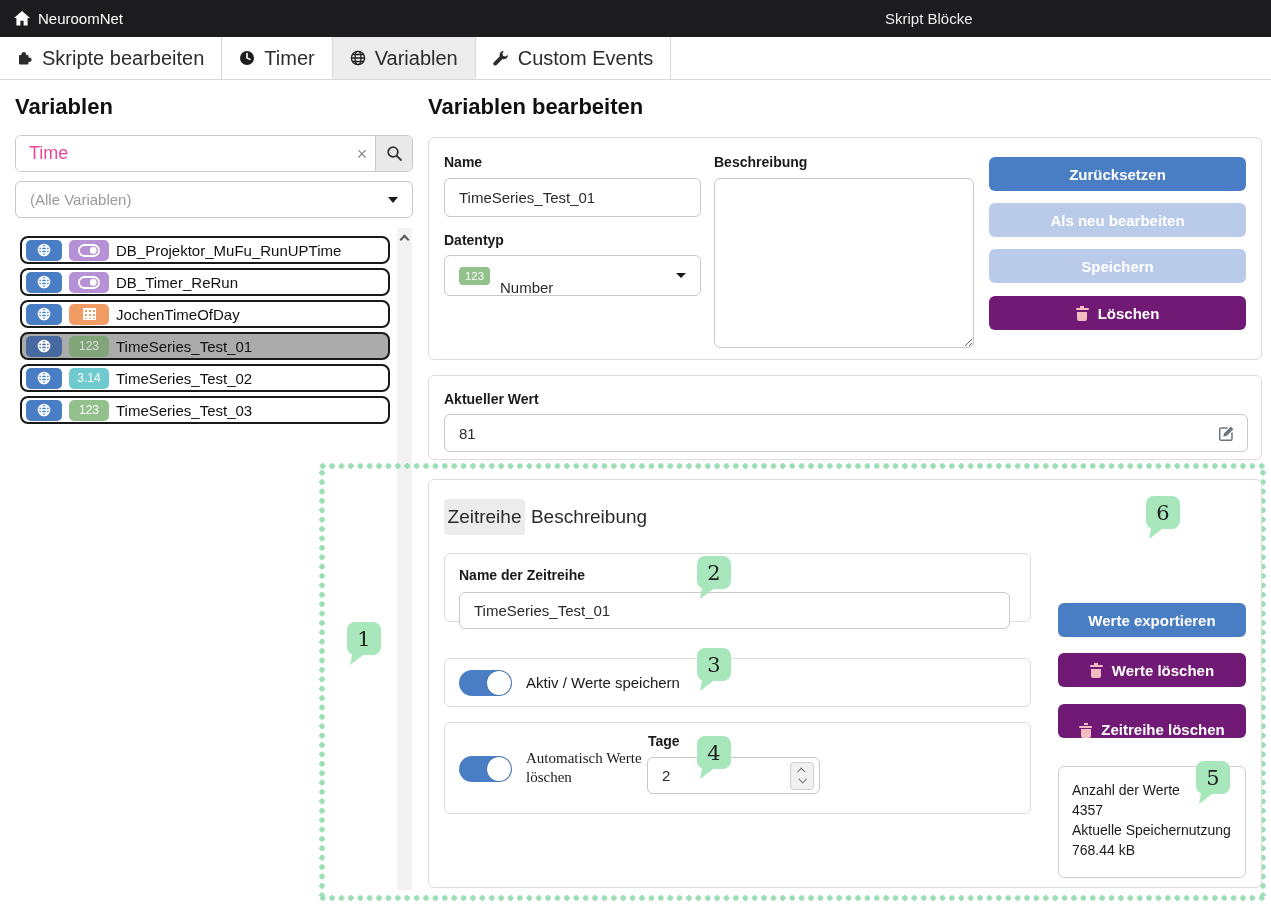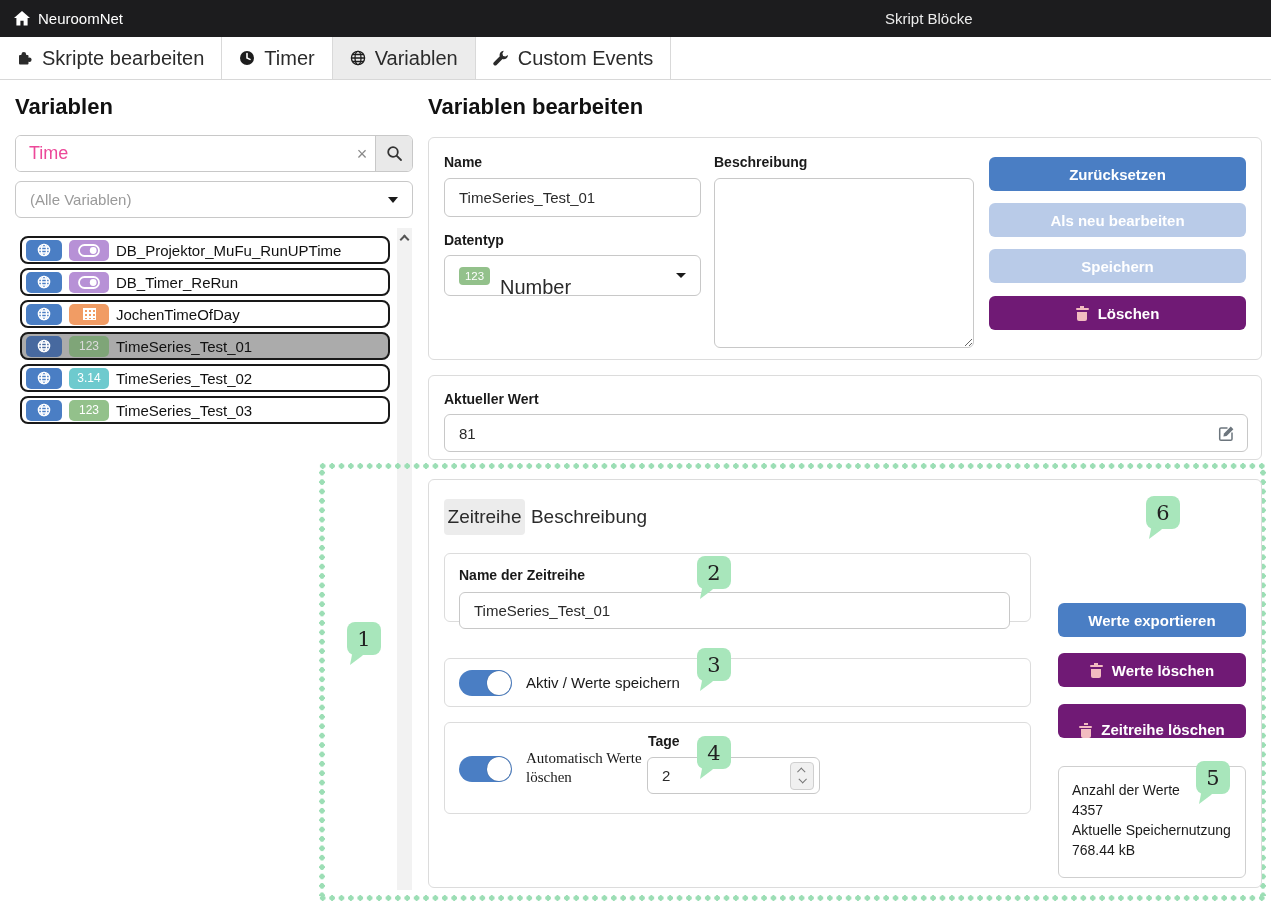--- a/index.html
+++ b/index.html
@@ -55,21 +55,21 @@
   .card1 { left:428px; top:137px; width:834px; height:223px; }
   .card2 { left:428px; top:375px; width:834px; height:85px; }
   .card3 { left:428px; top:479px; width:834px; height:409px; }
 
   .fld-label { position:absolute; font-size:14px; font-weight:bold; color:#1a1a1a; }
   .text-input { position:absolute; border:1px solid #c8c8c8; border-radius:6px; font-size:15px; color:#2b2b2b; padding:0 14px; font-family:inherit; outline:none; background:#fff; }
 
   .dt-select { position:absolute; left:15px; top:117px; width:257px; height:41px; border:1px solid #c8c8c8; border-radius:6px; display:flex; align-items:center; gap:10px; padding:0 14px; cursor:pointer; background:#fff; }
   .dt-badge { width:31px; height:18px; border-radius:4px; background:#93c18b; color:#fff; font-size:11.5px; display:flex; align-items:center; justify-content:center; }
   .dt-select .caret { margin-left:auto; border-top-width:5px; }
-  .dt-value { font-size:20px; color:#2b2b2b;margin-top:24px; }
+  .dt-value { font-size:15px; color:#2b2b2b;margin-top:24px; }
 
   .desc-area { position:absolute; left:285px; top:40px; width:260px; height:170px; border:1px solid #c8c8c8; border-radius:6px; resize:both; font-family:inherit; font-size:15px; padding:8px 10px; outline:none; }
 
   .btn { position:absolute; width:257px; height:34px; border:0; border-radius:6px; color:#fff; font-size:15px; font-weight:bold; font-family:inherit; cursor:pointer; display:flex; align-items:center; justify-content:center; gap:9px; }
   .btn-blue { background:#4a7ec4; }
   .btn-dis  { background:#b9cbe8; cursor:default; }
   .btn-red  { background:#701a75; }
 
   .cv-input-wrap { position:absolute; left:15px; top:38px; width:804px; height:38px; border:1px solid #c8c8c8; border-radius:6px; display:flex; align-items:center; background:#fff; }
   .cv-value { font-size:15px; color:#2b2b2b; padding-left:14px; }

